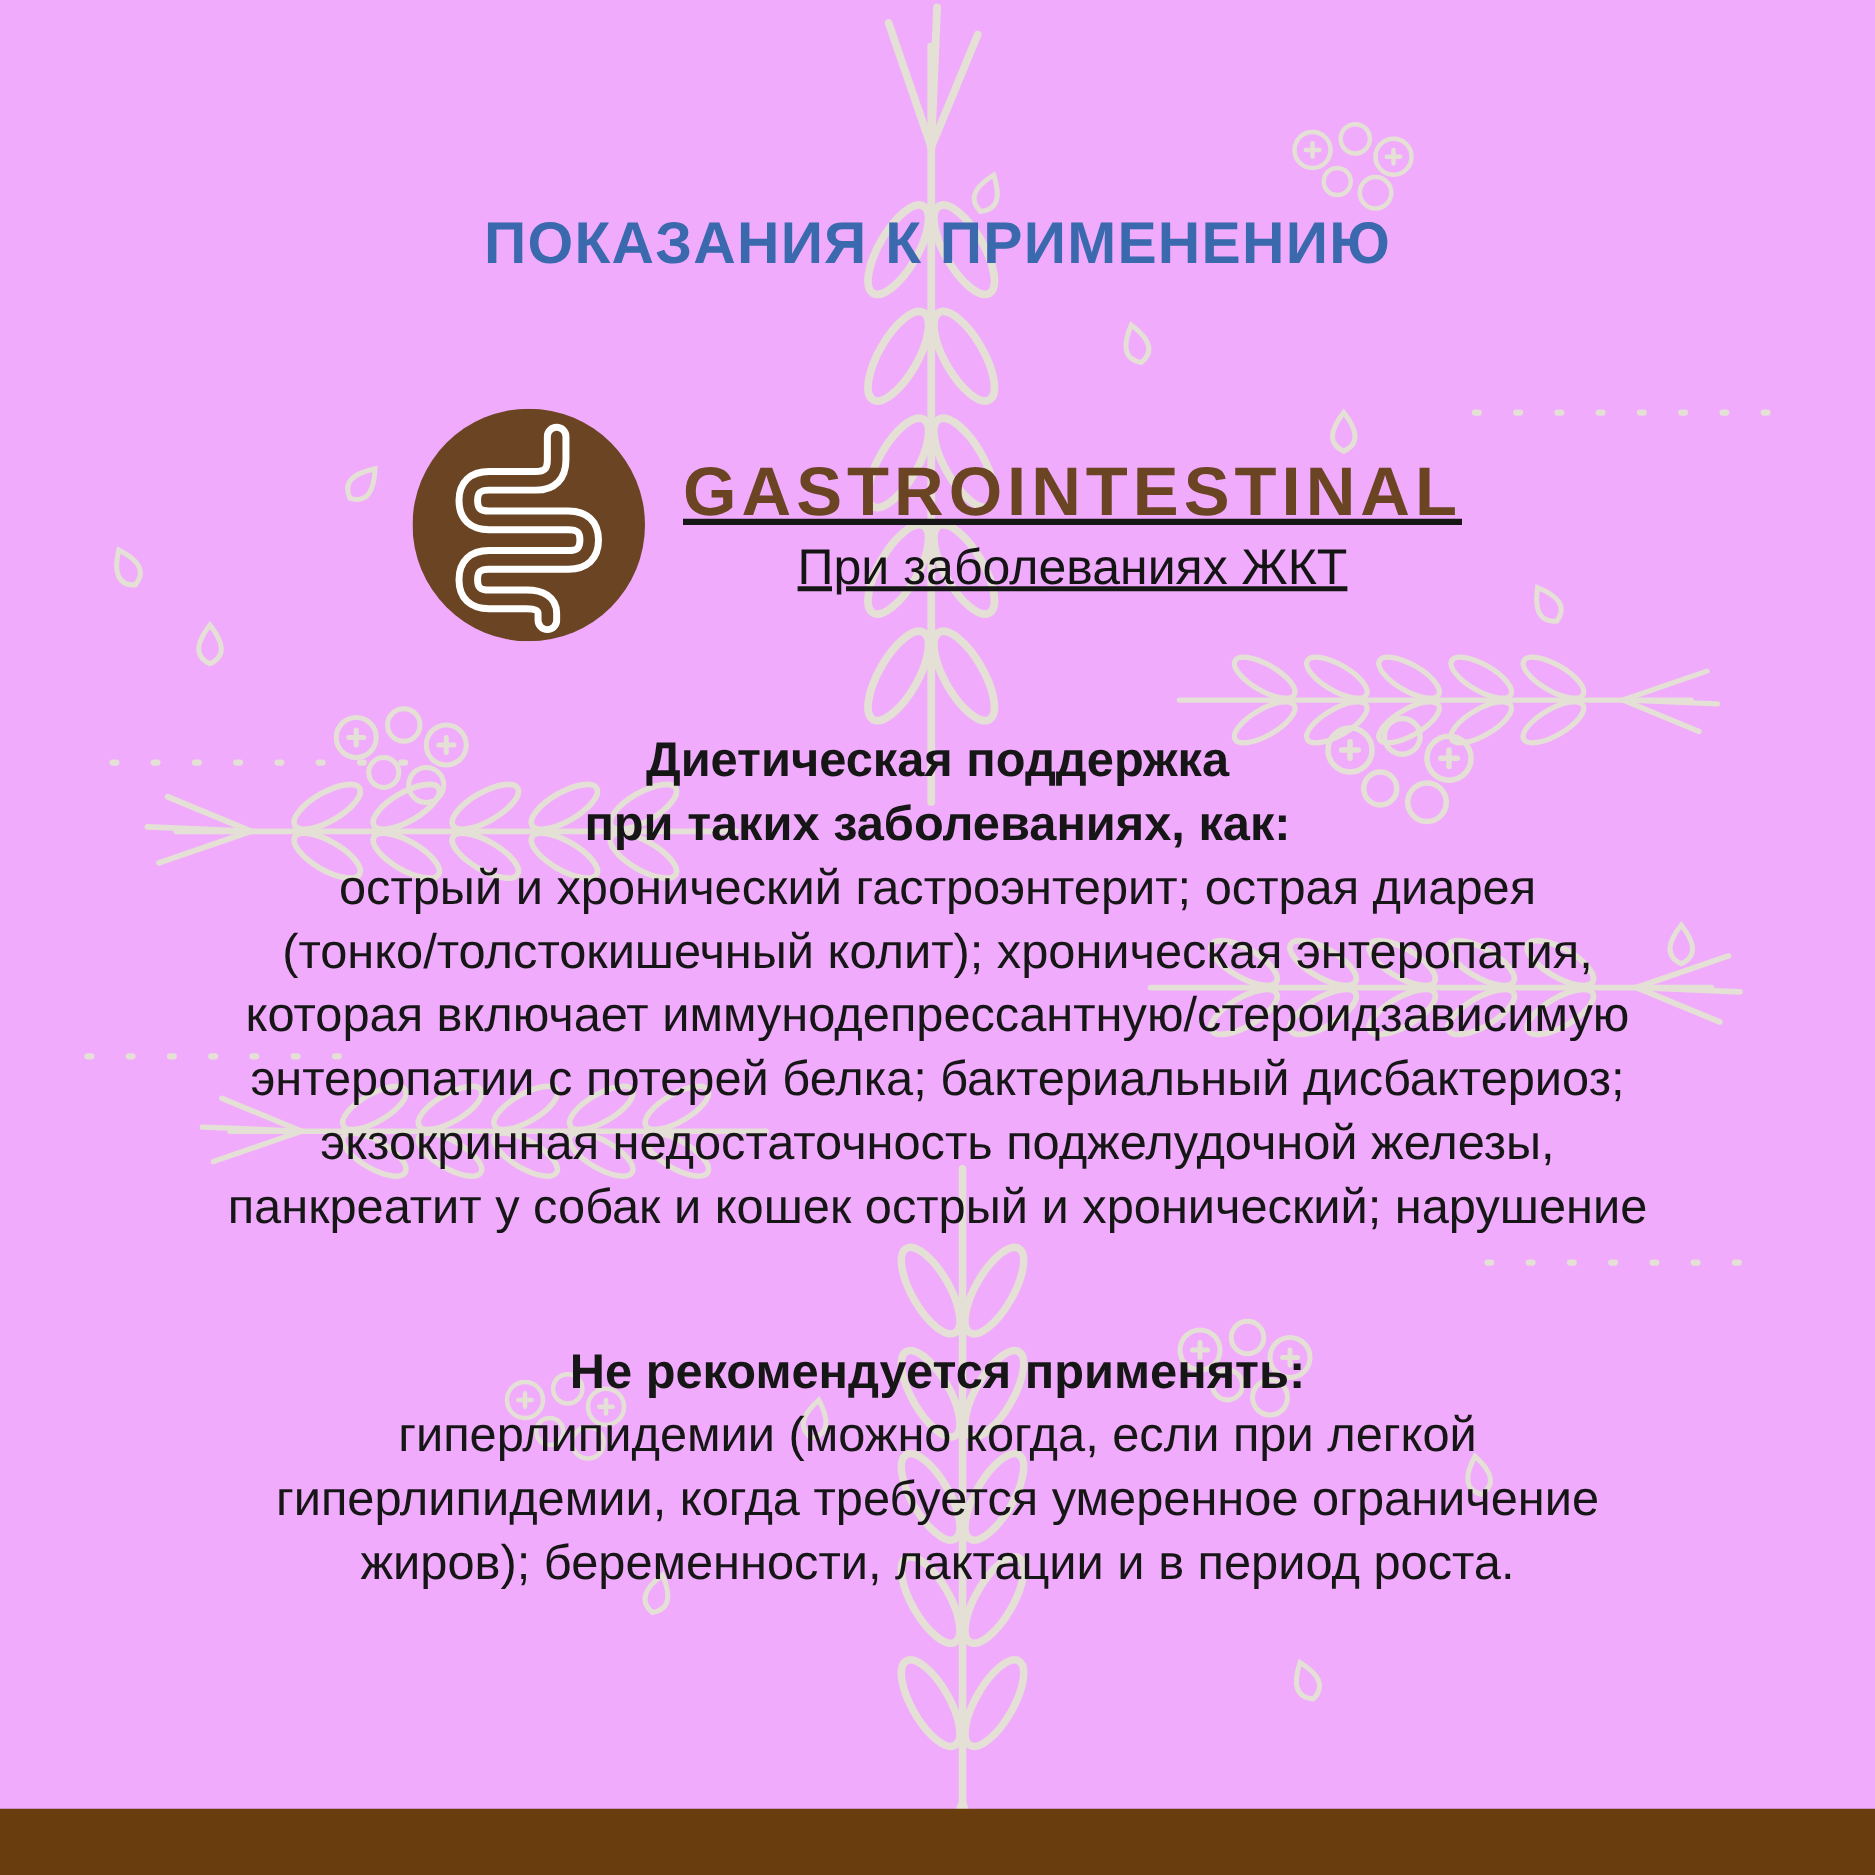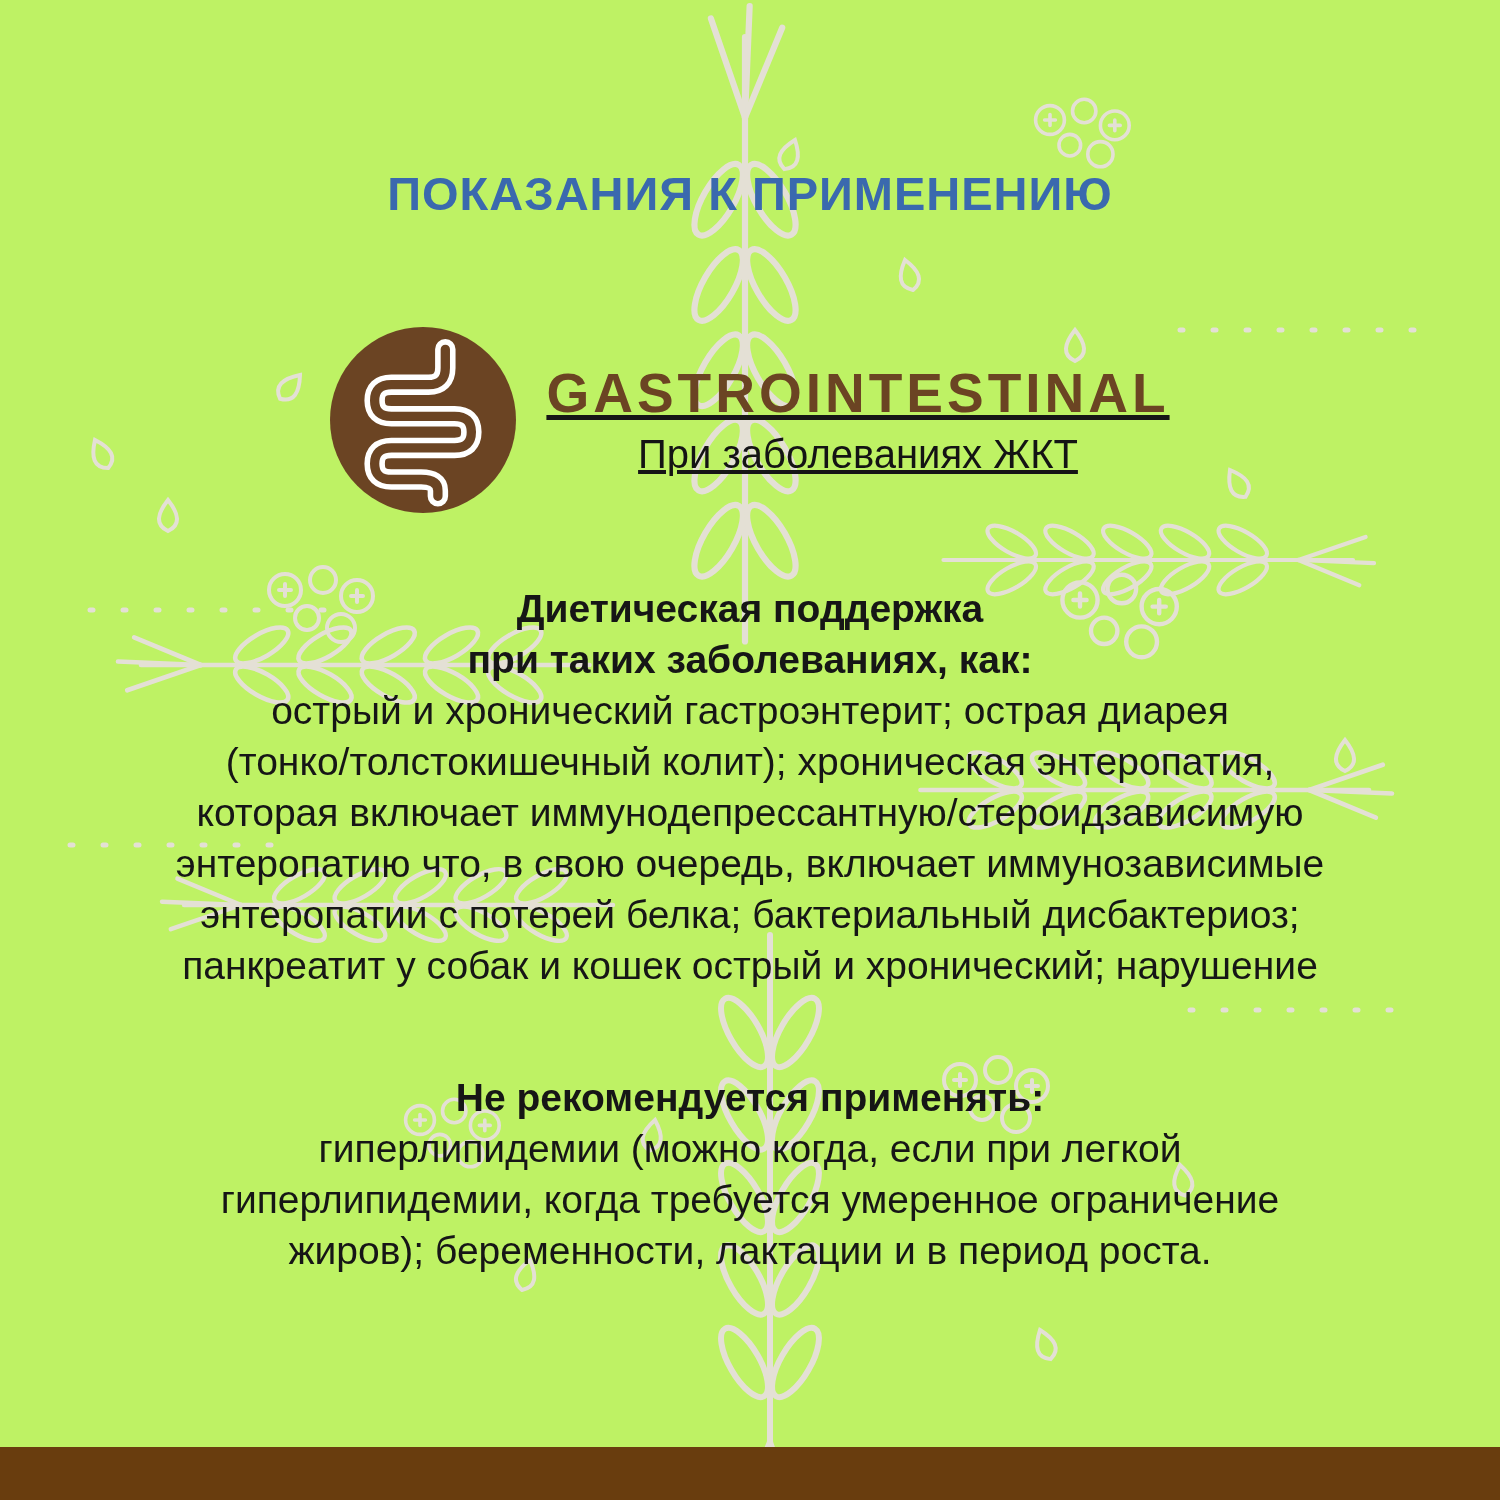--- a/index.html
+++ b/index.html
@@ -1,20 +1,20 @@
 <!DOCTYPE html>
 <html><head>
 <meta charset="utf-8">
 <style>
   html, body { margin: 0; padding: 0; }
   .page {
     position: relative;
     width: 1500px;
     height: 1500px;
-    background: #bef264;
+    background: #f0abfc;
     overflow: hidden;
     font-family: "Liberation Sans", sans-serif;
     color: #161616;
   }
   .watermark {
     position: absolute;
     left: 0; top: 0;
     width: 1500px; height: 1500px;
     pointer-events: none;
   }
@@ -162,22 +162,22 @@
       <div class="product-subtitle">При заболеваниях ЖКТ</div>
     </div>
   </div>
 
   <div class="body-text">
     <div class="bold">Диетическая поддержка</div>
     <div class="bold">при таких заболеваниях, как:</div>
     <div>острый и хронический гастроэнтерит; острая диарея</div>
     <div>(тонко/толстокишечный колит); хроническая энтеропатия,</div>
     <div>которая включает иммунодепрессантную/стероидзависимую</div>
-    <div>энтеропатию что, в свою очередь, включает иммунозависимые</div>
     <div>энтеропатии с потерей белка; бактериальный дисбактериоз;</div>
+    <div>экзокринная недостаточность поджелудочной железы,</div>
     <div>панкреатит у собак и кошек острый и хронический; нарушение</div>
   </div>
 
   <div class="body-text section-contra">
     <div class="bold">Не рекомендуется применять:</div>
     <div>гиперлипидемии (можно когда, если при легкой</div>
     <div>гиперлипидемии, когда требуется умеренное ограничение</div>
     <div>жиров); беременности, лактации и в период роста.</div>
   </div>
 

